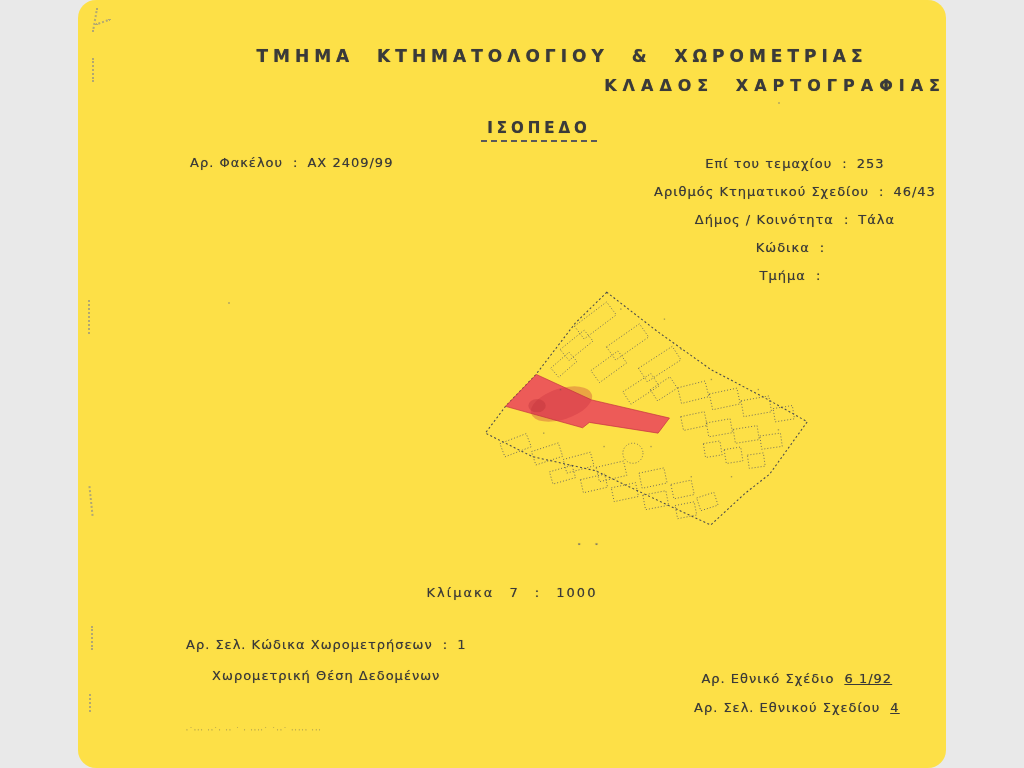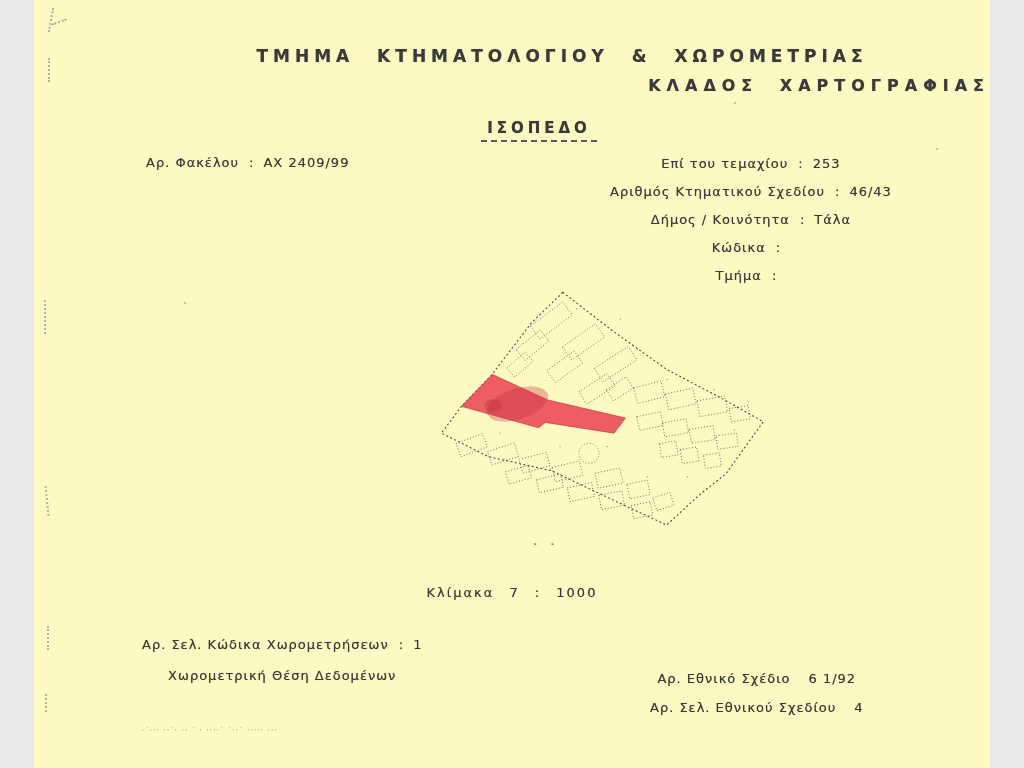--- a/index.html
+++ b/index.html
@@ -1,19 +1,19 @@
 <!DOCTYPE html>
 <html><head>
 <meta charset="utf-8">
 <style>
   html,body{margin:0;padding:0;background:#e9e9e9;}
   .page{
-    position:relative;width:956px;height:768px;margin:0 auto;
-    background:#fef9c3;overflow:hidden;
-    font-family:"DejaVu Sans",sans-serif;color:#3e3e3e;
+    position:relative;width:868px;height:768px;margin:0 auto;
+    background:#fde047;overflow:hidden;
+    font-family:"DejaVu Sans",sans-serif;color:#3e3e3e;border-radius:18px;
   }
   .scan{position:absolute;inset:0;filter:blur(0.25px) contrast(1.03);}
   .ink{color:#3c3c3c;text-shadow:0 0 0.7px rgba(40,40,40,.55);}
 
   .title1{position:absolute;left:0;right:0;top:46px;text-align:center;padding-left:100px;
           font-size:17px;font-weight:bold;letter-spacing:5px;word-spacing:12px;}
   .title2{position:absolute;left:0;right:0;top:76px;text-align:right;padding-left:90px;
           font-size:16px;font-weight:bold;letter-spacing:6px;word-spacing:10px;}
   .headwrap{position:absolute;left:0;right:16px;top:118px;text-align:center;padding-left:70px;}
   .formhead{display:inline-block;font-size:15px;font-weight:bold;letter-spacing:4px;
@@ -28,21 +28,21 @@
   .map-svg{position:absolute;left:398px;top:286px;width:342px;height:246px;}
   .map-mark{position:absolute;left:499px;top:543px;font-size:9px;color:#777;letter-spacing:5px;}
 
   .scaleline{position:absolute;left:0;right:0;top:585px;text-align:center;
              font-size:13px;letter-spacing:2px;word-spacing:9px;}
 
   .footer-left{position:absolute;left:108px;top:637px;}
   .footer-left .fieldline{margin-bottom:15px;line-height:16px;}
   .footer-right{position:absolute;left:616px;top:671px;}
   .footer-right .fieldline{margin-bottom:13px;line-height:16px;}
-  .gapval{margin-left:18px;}
+  .gapval{margin-left:10px;text-decoration:underline;}
 
   .microprint{position:absolute;left:108px;top:726px;font-size:6px;color:#6b6b6b;
               letter-spacing:1.5px;opacity:.85;}
 
   .edge-line{position:absolute;left:1008px;top:8px;width:3px;height:704px;background:#242424;opacity:.92;}
   .edge-line2{position:absolute;left:1006px;top:150px;width:2px;height:330px;background:#2e2e2e;opacity:.55;}
 
   .noise-v{position:absolute;width:0;height:24px;border-left:2px dotted #8b8b8b;opacity:.65;}
   .speck{position:absolute;width:2px;height:2px;background:#7a7a7a;opacity:.55;border-radius:1px;}
 </style>

